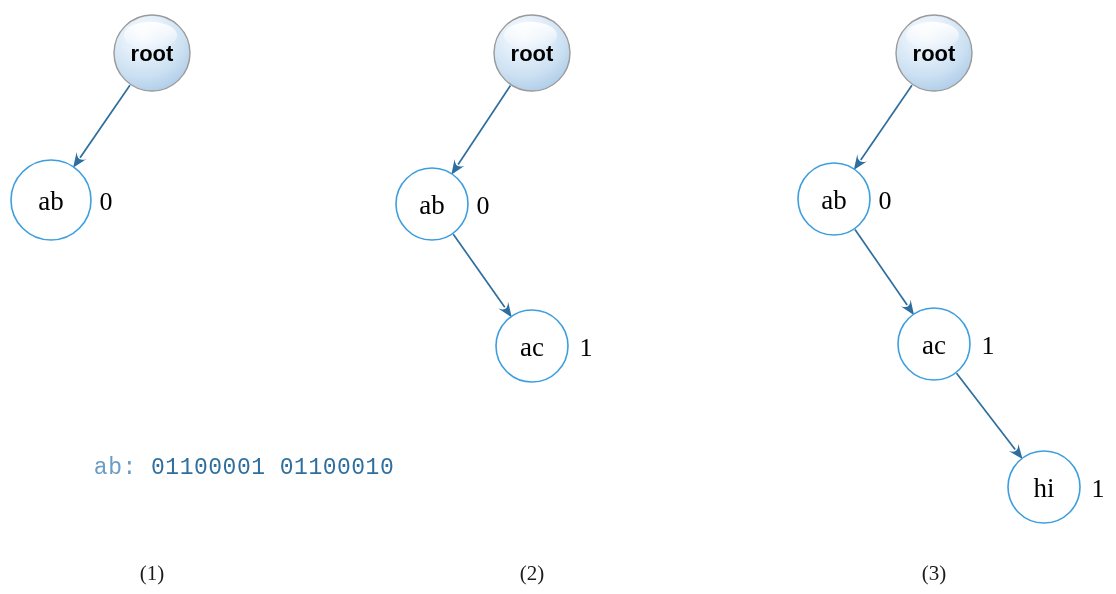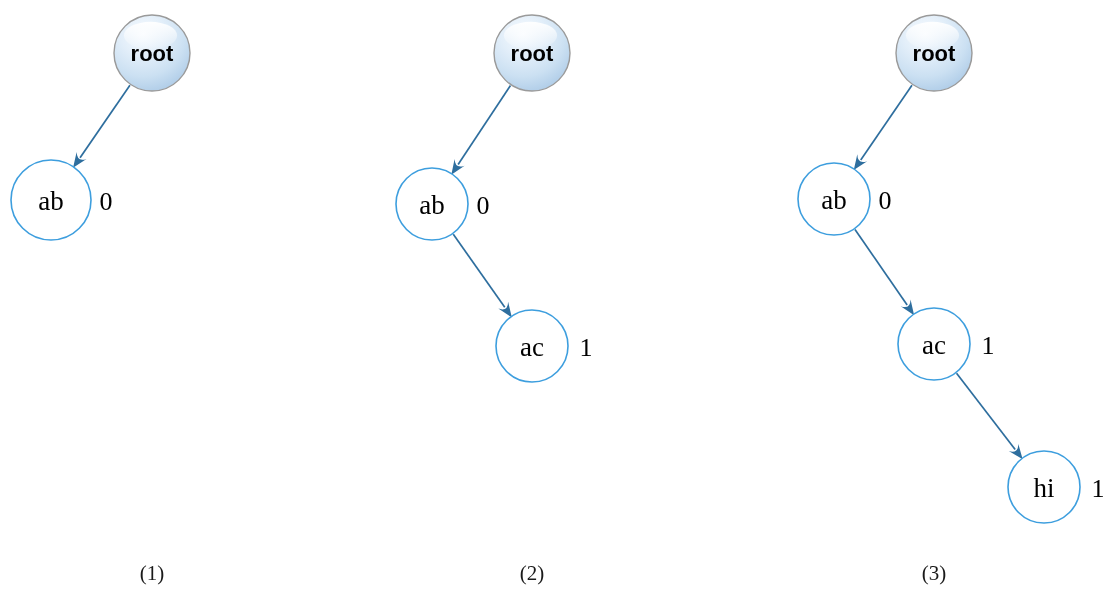--- a/index.html
+++ b/index.html
@@ -151,18 +151,21 @@
       </g>
     <g id="captions-layer">
         <text x="152" y="580" text-anchor="middle" class="caption">(1)</text>
         <text x="532" y="580" text-anchor="middle" class="caption">(2)</text>
         <text x="934" y="580" text-anchor="middle" class="caption">(3)</text>
       </g>
   </svg>
 
   <div class="legend">
     <span class="legend-row">
+      <span class="legend-key">ab:</span><span> </span><span class="legend-bits">01100001 01100010</span>
+    </span>
+    <span class="legend-row">
       
     </span>
     
   </div>
 
 </div>
 
 </body></html>

